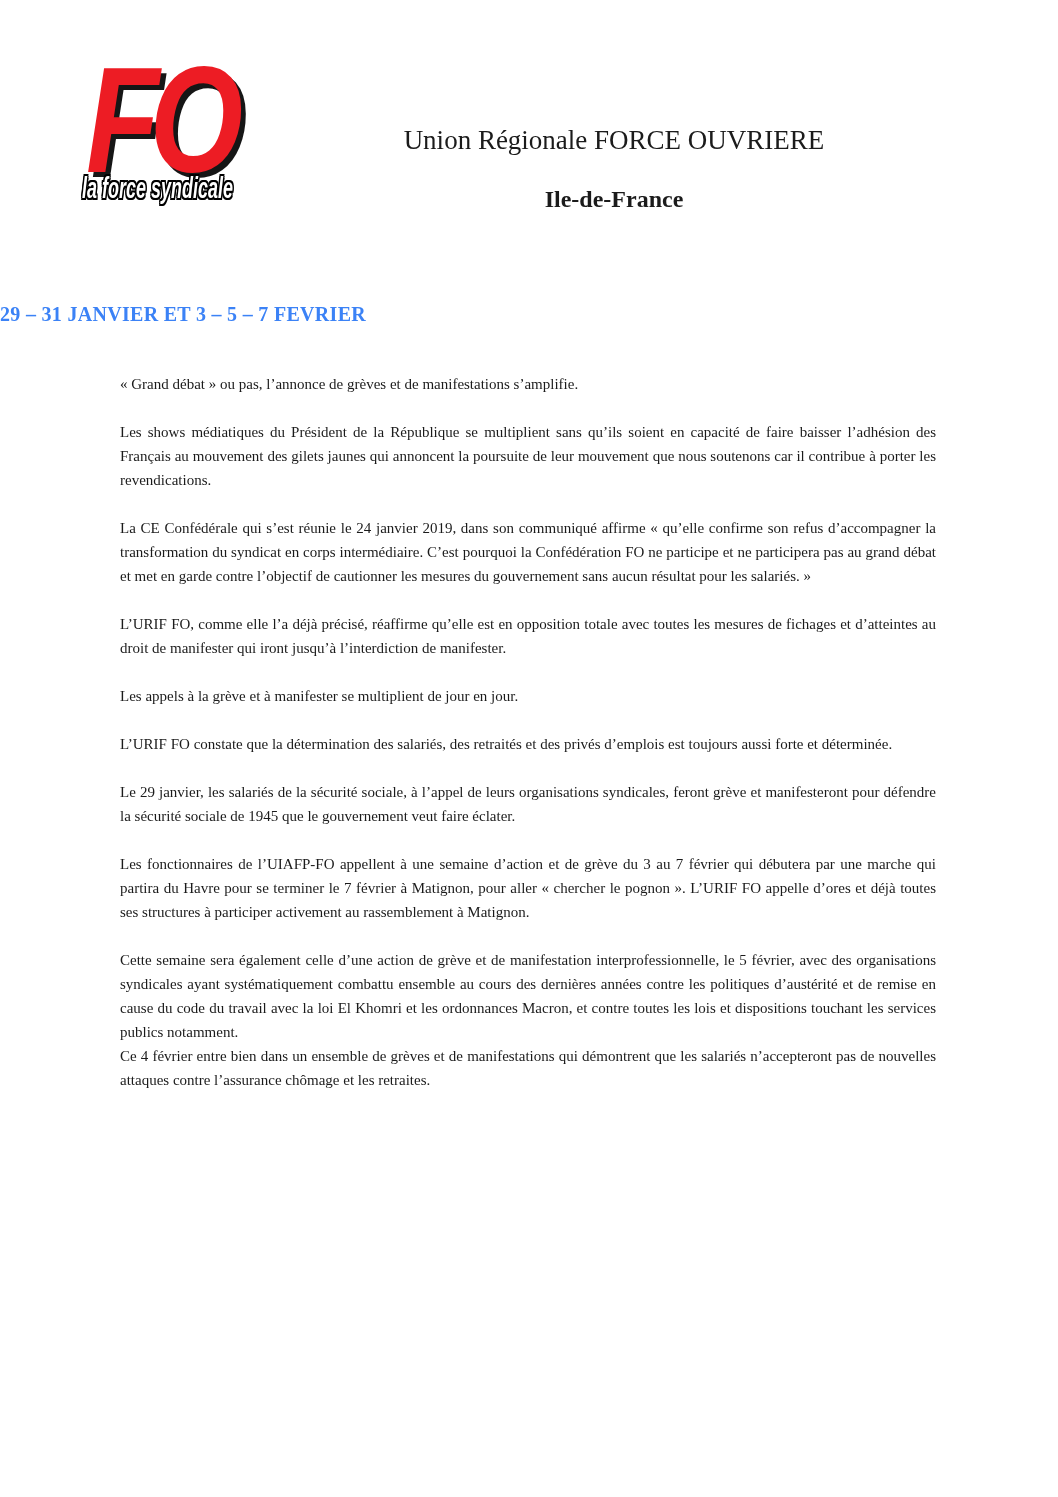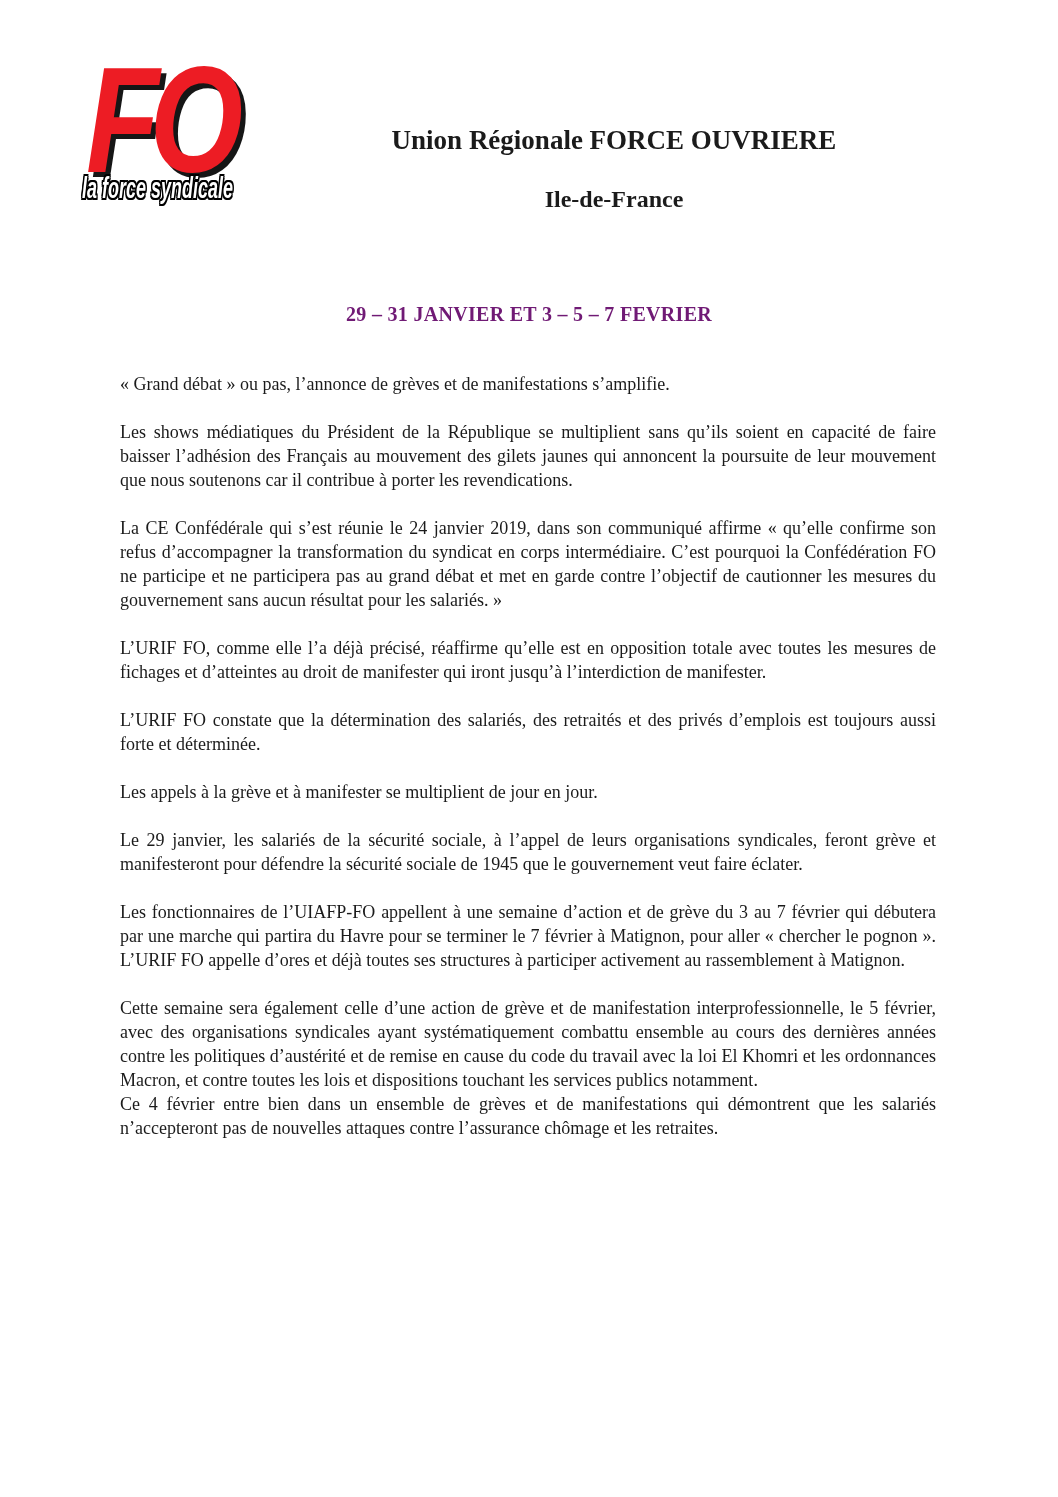--- a/index.html
+++ b/index.html
@@ -50,47 +50,46 @@
   }
 
   
   .titles{
     position:absolute;
     left:242px; right:72px; top:126px;
     text-align:center;
   }
   .title-1{
     font-size:27px;
-    font-weight:bold;
+    font-weight:normal;
     line-height:1.1;
   }
   .title-2{
     font-size:24px;
     font-weight:bold;
     margin-top:30px;
     line-height:1.1;
   }
 
   
   .date-heading{
     position:absolute;
     left:0; right:0; top:303px;
-    text-align:center;
     font-size:20px;
     font-weight:bold;
-    color:#701a75;
+    color:#3b82f6;
     letter-spacing:0.3px;
   }
 
   
   .body-text{
     position:absolute;
     left:120px; top:372px;
     width:816px;
-    font-size:18px;
+    font-size:15px;
     line-height:24px;
     text-align:justify;
   }
   .body-text p{
     margin:0 0 24px 0;
   }
   .body-text p.tight{
     margin-bottom:0;
   }
   .quote-italic{
@@ -111,21 +110,21 @@
     <div class="title-2">Ile-de-France</div>
   </div>
 
   <div class="date-heading">29 – 31 JANVIER ET 3 – 5 – 7 FEVRIER</div>
 
   <div class="body-text">
     <p>« Grand débat » ou pas, l’annonce de grèves et de manifestations s’amplifie.</p>
     <p>Les shows médiatiques du Président de la République se multiplient sans qu’ils soient en capacité de faire baisser l’adhésion des Français au mouvement des gilets jaunes qui annoncent la poursuite de leur mouvement que nous soutenons car il contribue à porter les revendications.</p>
     <p><span>La CE Confédérale qui s’est réunie le 24 janvier 2019, dans son communiqué affirme </span><span class="quote-italic">« qu’elle confirme son refus d’accompagner la transformation du syndicat en corps intermédiaire. C’est pourquoi la Confédération FO ne participe et ne participera pas au grand débat et met en garde contre l’objectif de cautionner les mesures du gouvernement sans aucun résultat pour les salariés. »</span></p>
     <p>L’URIF FO, comme elle l’a déjà précisé, réaffirme qu’elle est en opposition totale avec toutes les mesures de fichages et d’atteintes au droit de manifester qui iront jusqu’à l’interdiction de manifester.</p>
+    <p>Les appels à la grève et à manifester se multiplient de jour en jour.</p>
     <p>L’URIF FO constate que la détermination des salariés, des retraités et des privés d’emplois est toujours aussi forte et déterminée.</p>
-    <p>Les appels à la grève et à manifester se multiplient de jour en jour.</p>
     <p>Le 29 janvier, les salariés de la sécurité sociale, à l’appel de leurs organisations syndicales, feront grève et manifesteront pour défendre la sécurité sociale de 1945 que le gouvernement veut faire éclater.</p>
     <p>Les fonctionnaires de l’UIAFP-FO appellent à une semaine d’action et de grève du 3 au 7 février qui débutera par une marche qui partira du Havre pour se terminer le 7 février à Matignon, pour aller « chercher le pognon ». L’URIF FO appelle d’ores et déjà toutes ses structures à participer activement au rassemblement à Matignon.</p>
     <p class="tight">Cette semaine sera également celle d’une action de grève et de manifestation interprofessionnelle, le 5 février, avec des organisations syndicales ayant systématiquement combattu ensemble au cours des dernières années contre les politiques d’austérité et de remise en cause du code du travail avec la loi El Khomri et les ordonnances Macron, et contre toutes les lois et dispositions touchant les services publics notamment.</p>
     <p class="tight">Ce 4 février entre bien dans un ensemble de grèves et de manifestations qui démontrent que les salariés n’accepteront pas de nouvelles attaques contre l’assurance chômage et les retraites.</p>
   </div>
 
 </div>
 
 </body></html>

